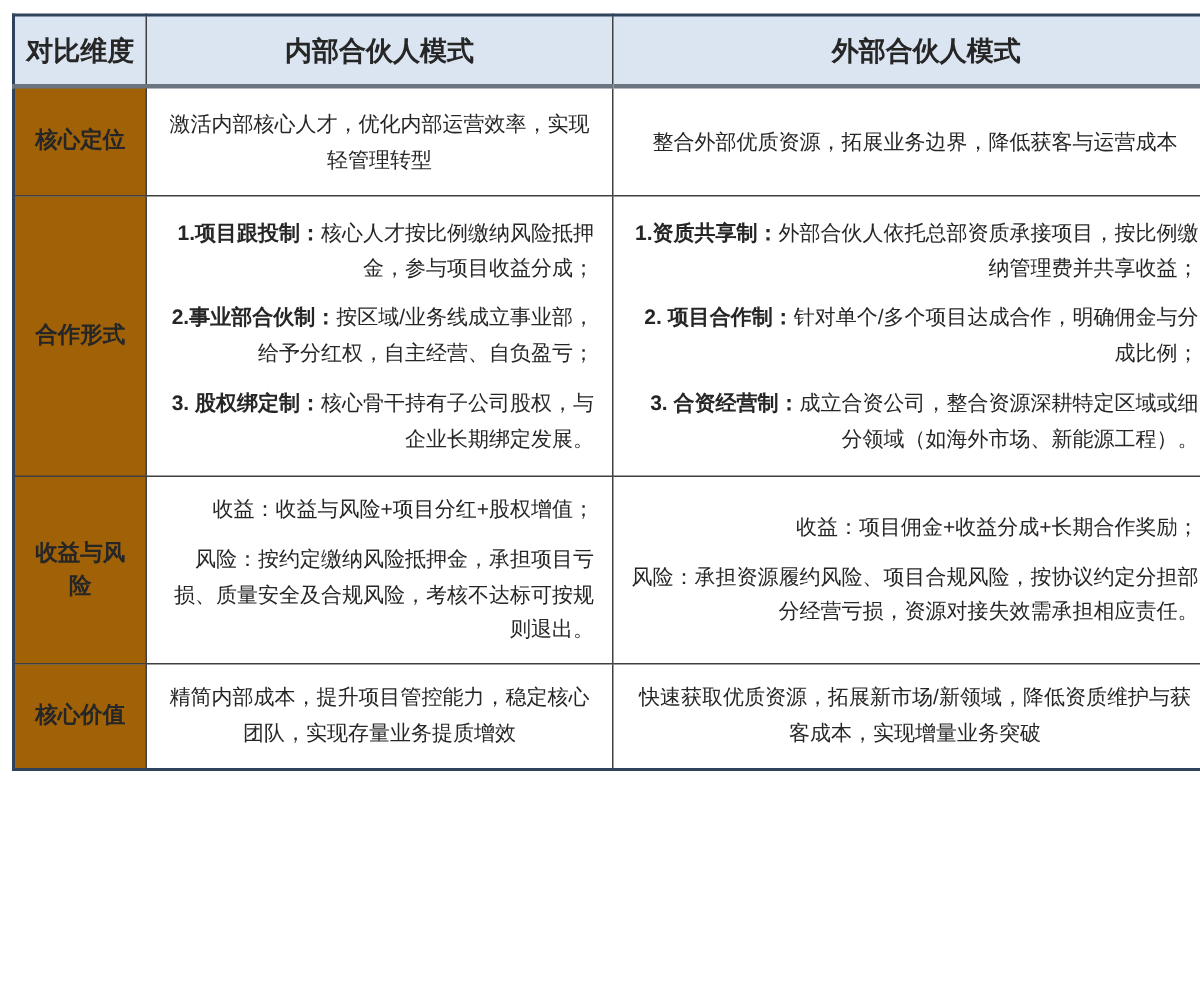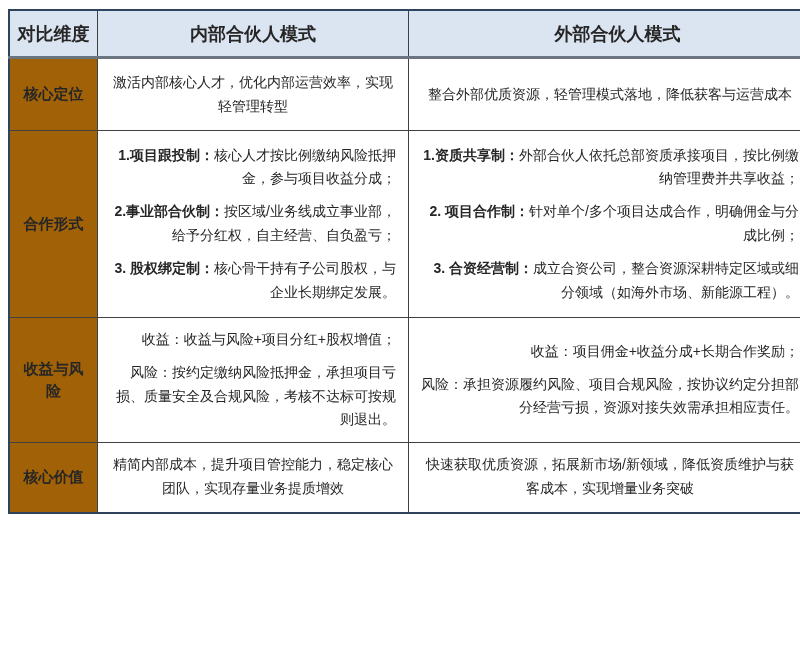--- a/index.html
+++ b/index.html
@@ -51,21 +51,21 @@
         <th class="col-ext">外部合伙人模式</th>
       </tr>
     </thead>
     <tbody id="tbody">
         <tr style="height: 73px;">
           <th>核心定位</th>
           <td class="center">
             <p>激活内部核心人才，优化内部运营效率，实现轻管理转型</p>
           </td>
           <td class="center">
-            <p>整合外部优质资源，轻管理模式落地，降低获客与运营成本</p>
+            <p>整合外部优质资源，拓展业务边界，降低获客与运营成本</p>
           </td>
         </tr>
         <tr style="height: 187px;">
           <th>合作形式</th>
           <td class="left">
             <p><b>1.项目跟投制：</b>核心人才按比例缴纳风险抵押金，参与项目收益分成；</p>
             <p><b>2.事业部合伙制：</b>按区域/业务线成立事业部，给予分红权，自主经营、自负盈亏；</p>
             <p><b>3. 股权绑定制：</b>核心骨干持有子公司股权，与企业长期绑定发展。</p>
           </td>
           <td class="left">

